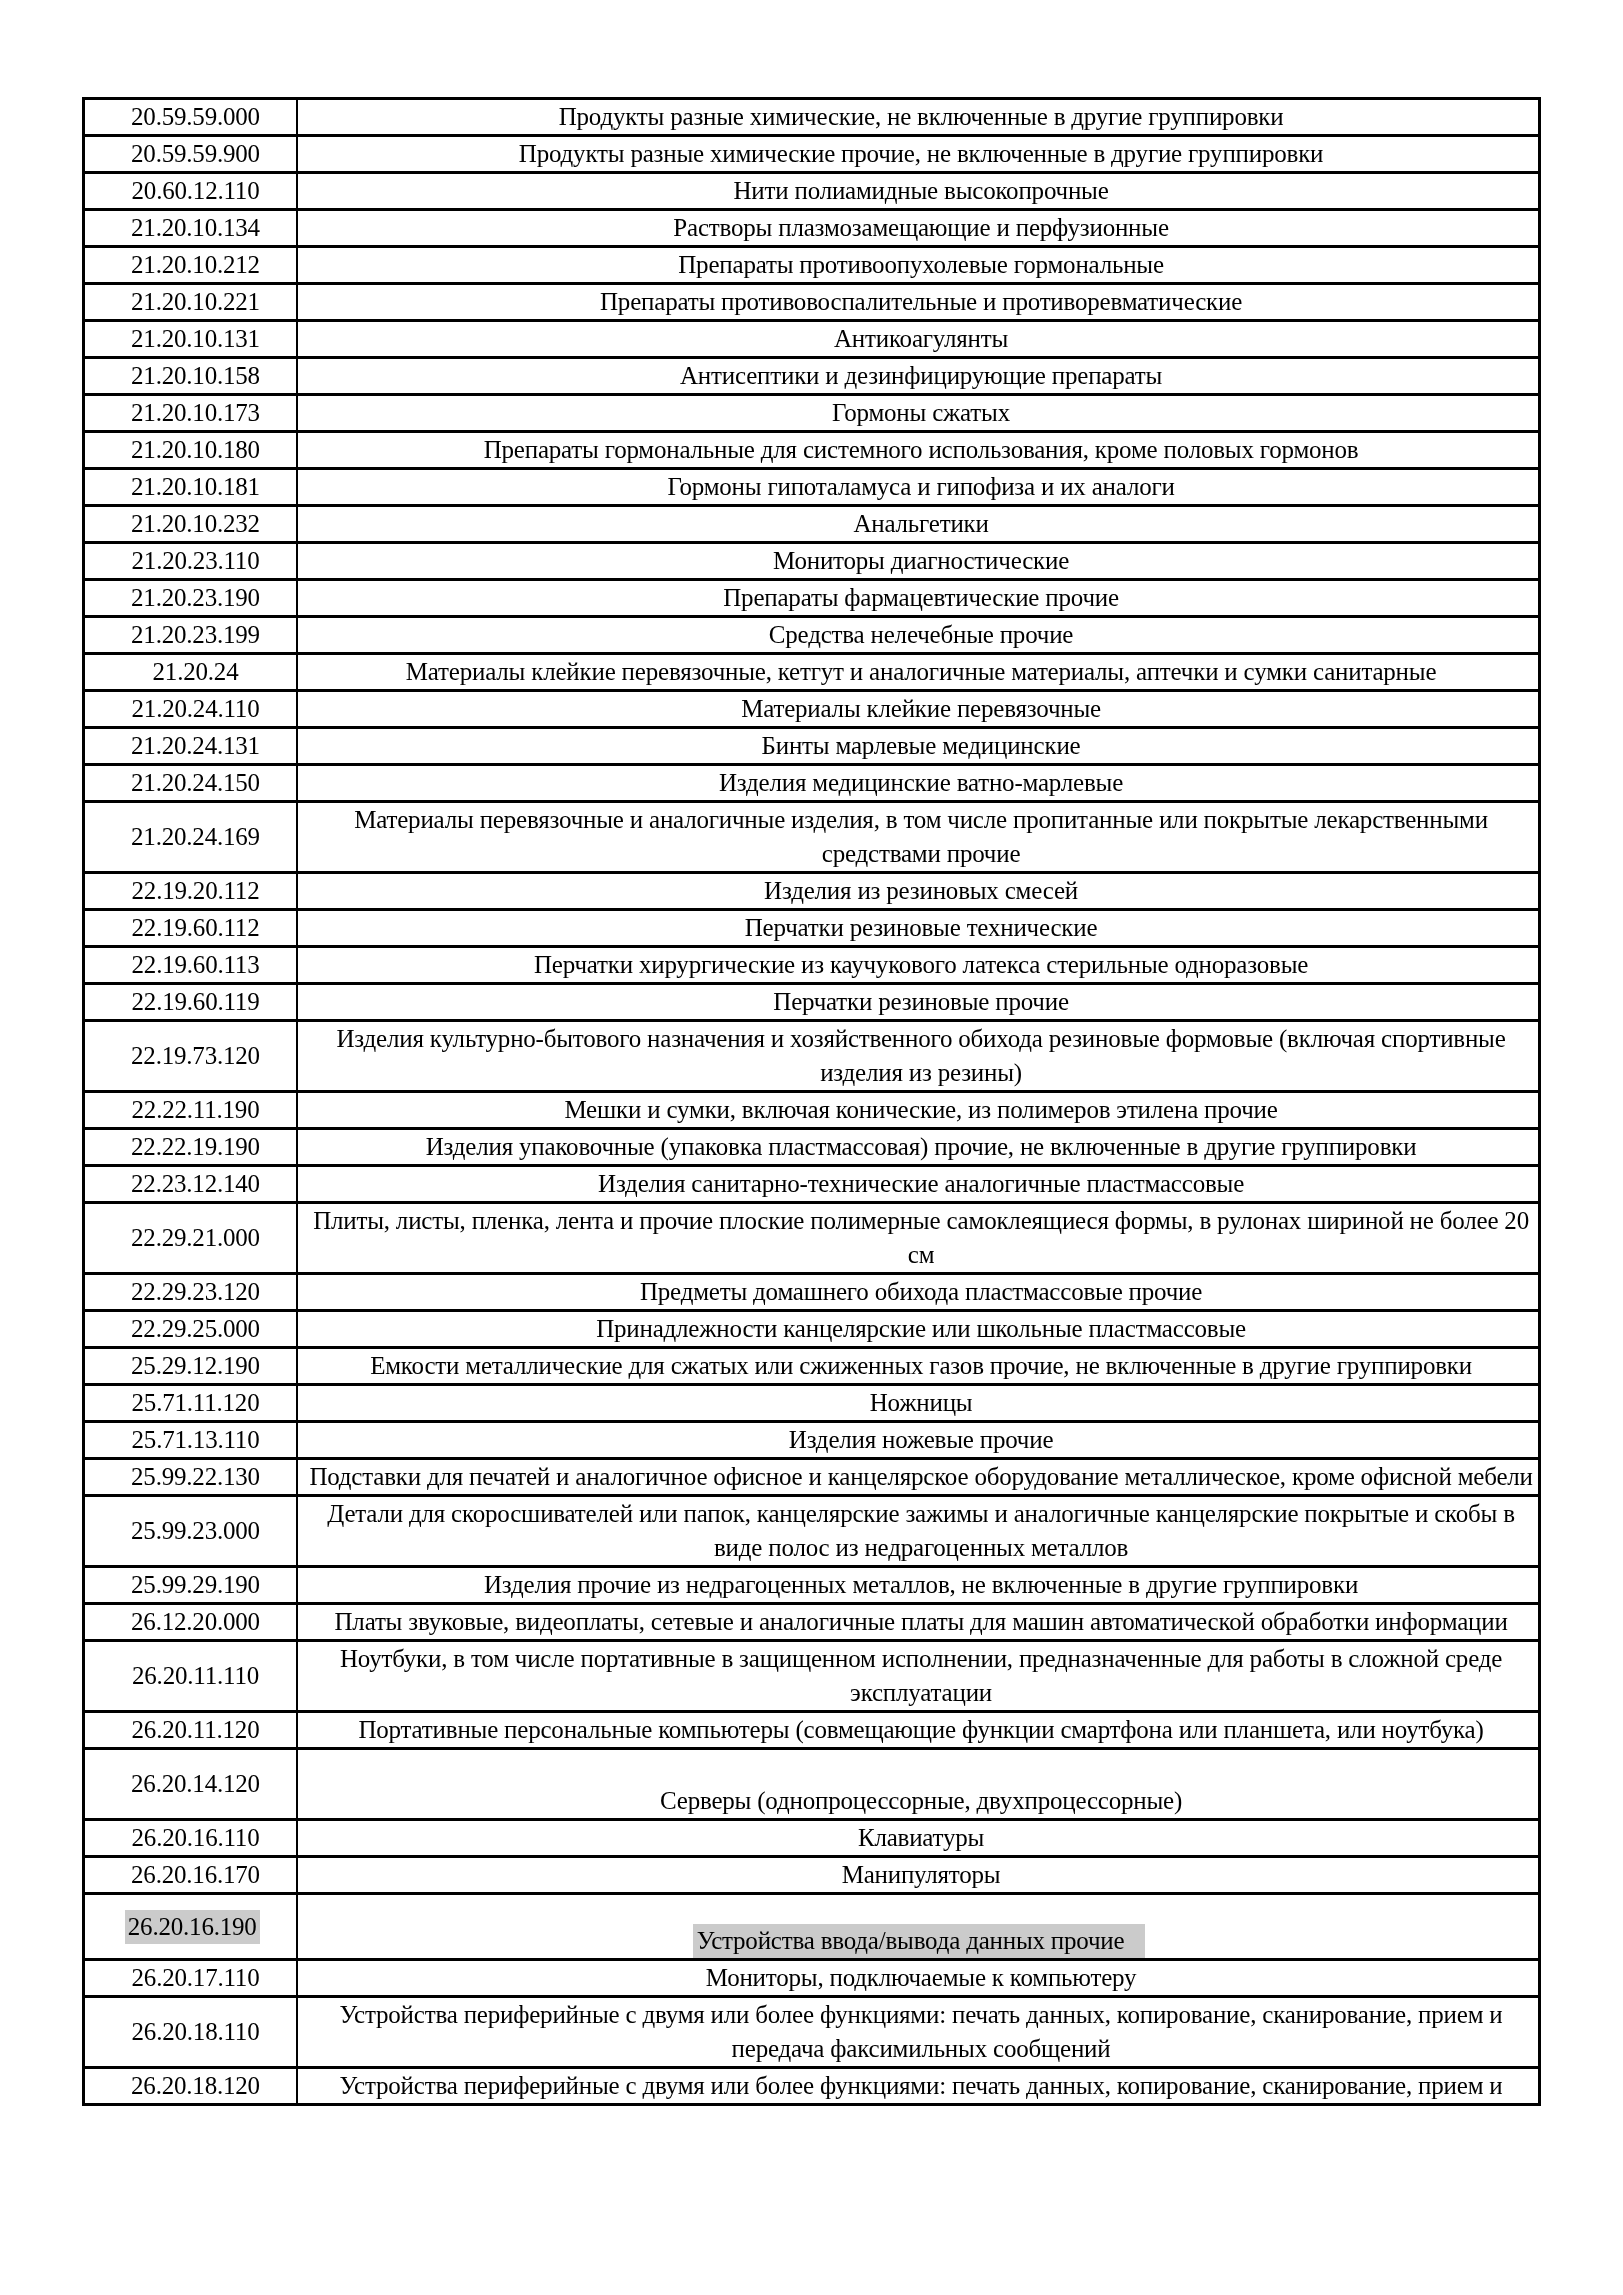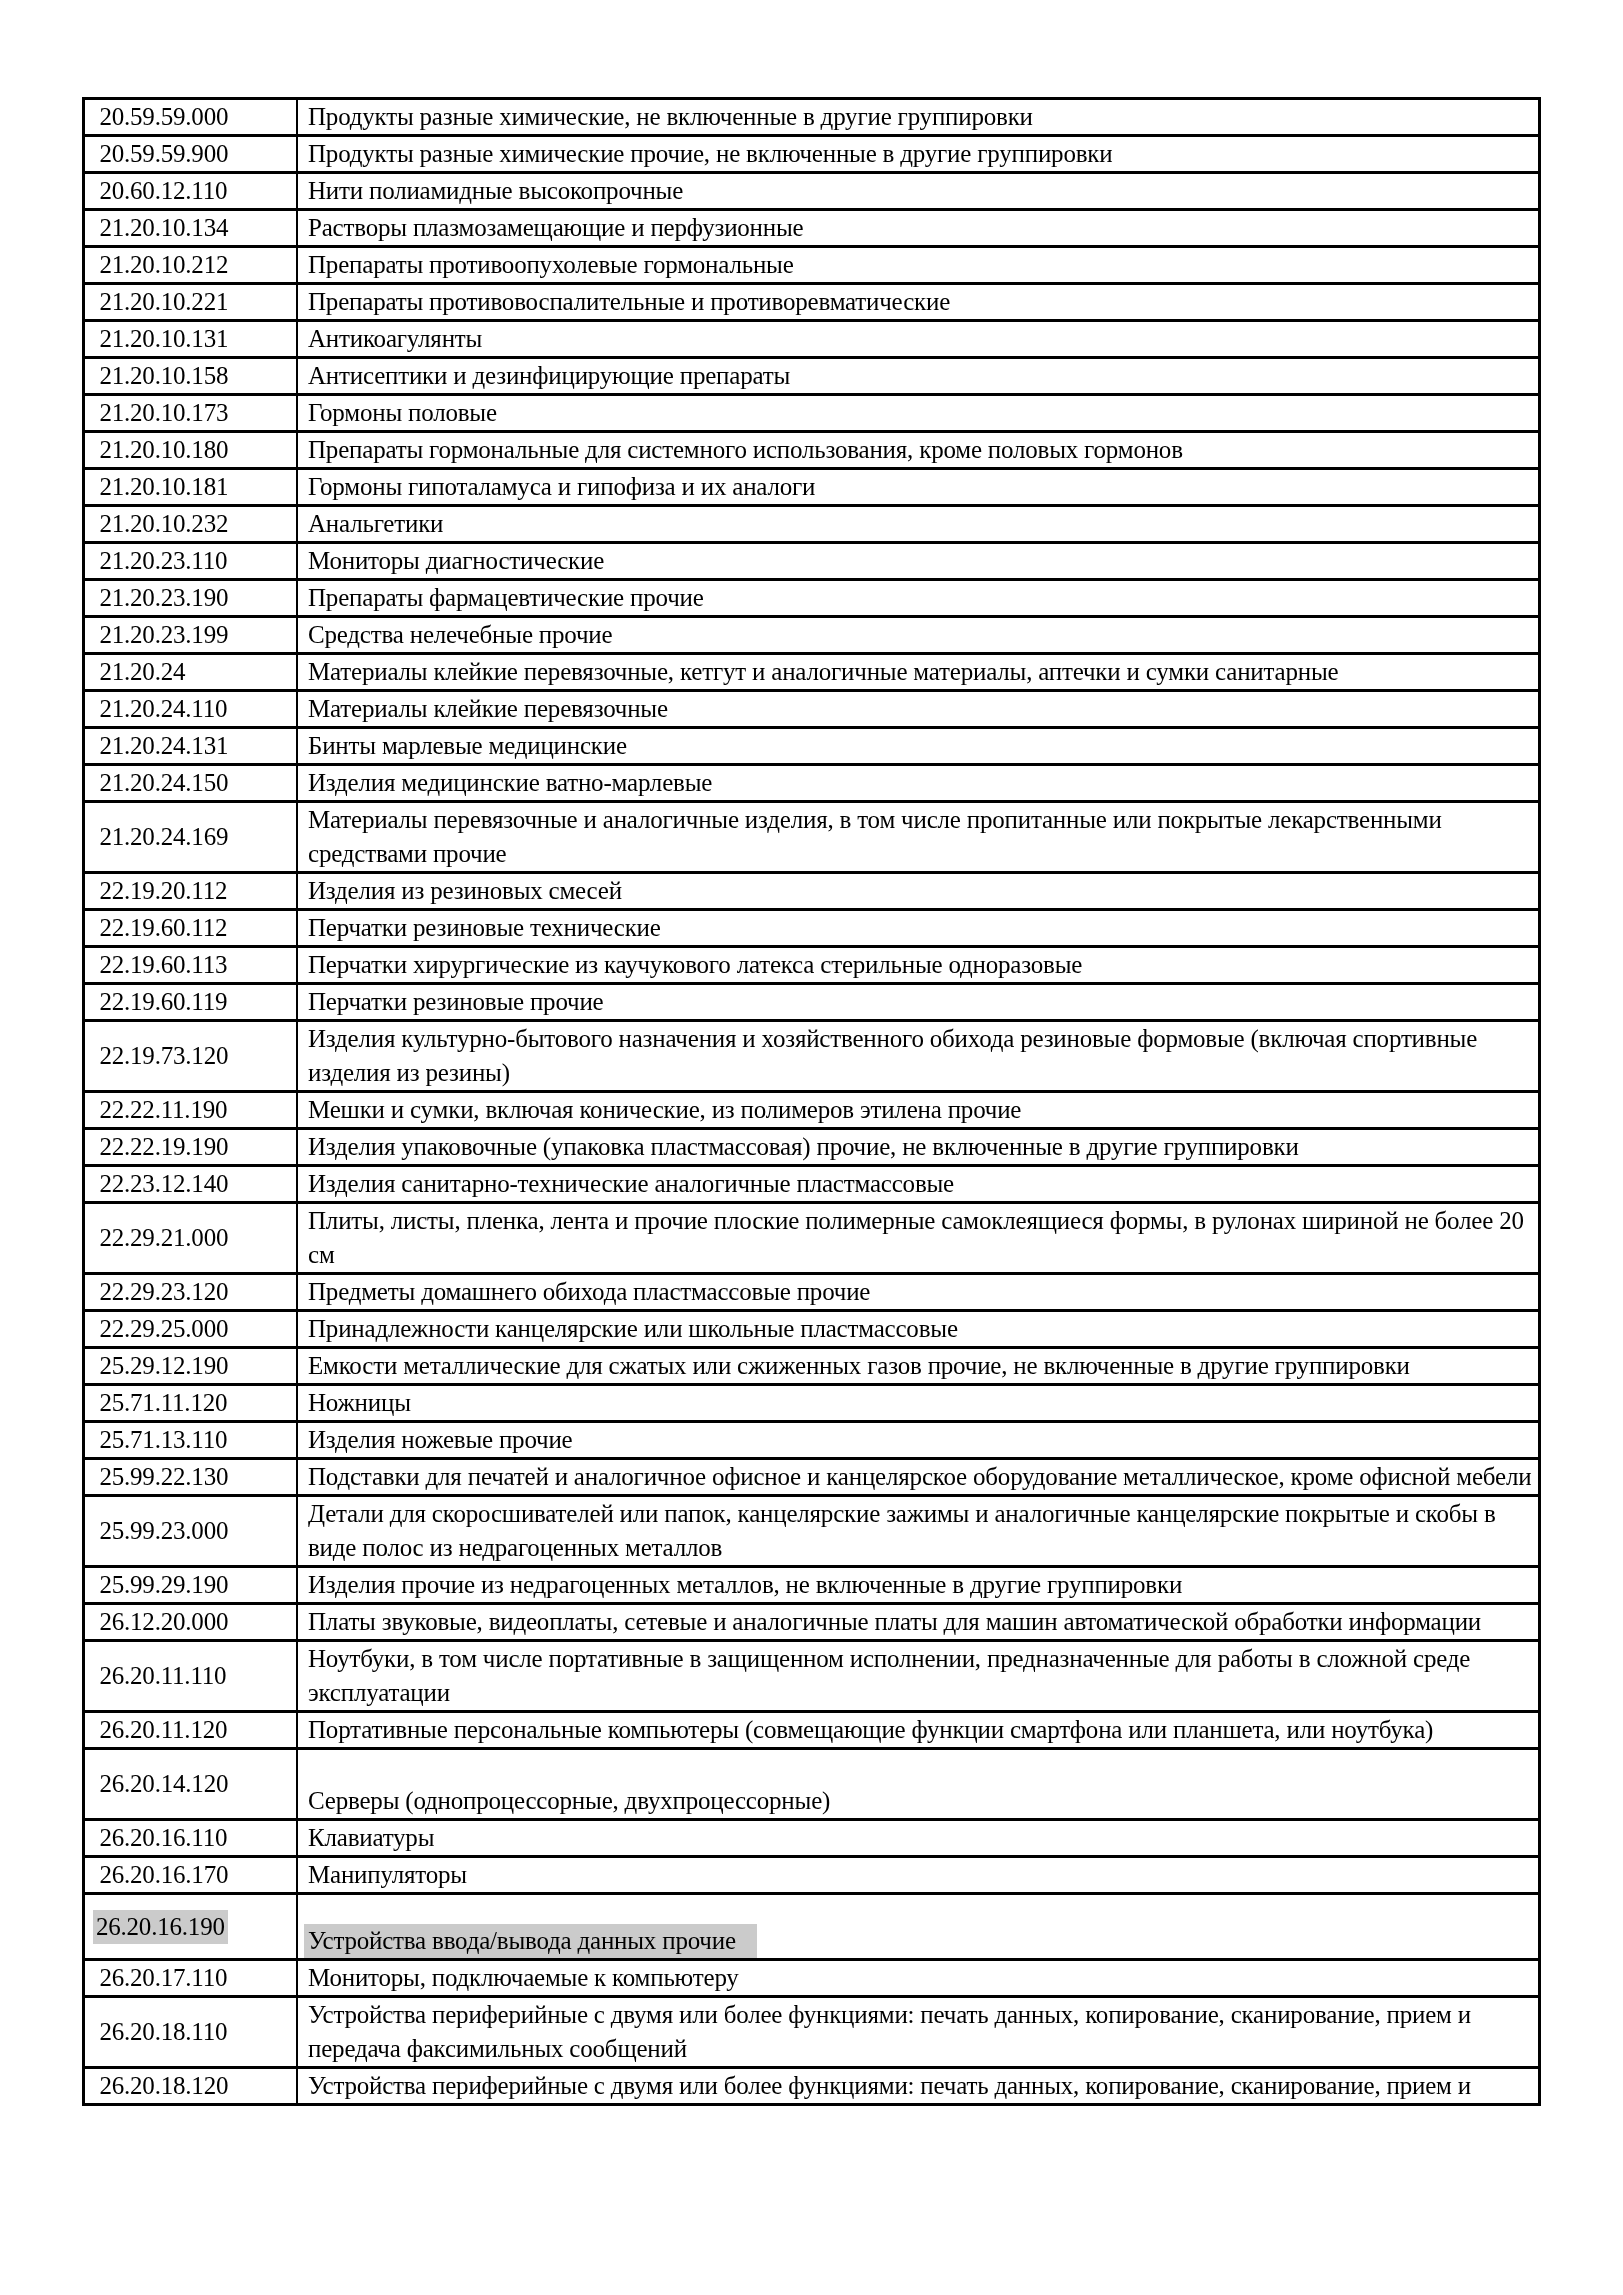--- a/index.html
+++ b/index.html
@@ -12,20 +12,21 @@
     height: 2295px;
     position: relative;
     font-family: "Liberation Serif", "DejaVu Serif", serif;
     color: #000;
   }
   .page {
     position: absolute;
     inset: 0;
     background: #ffffff;
     overflow: hidden;
+    text-align: center;
   }
   table.okpd {
     position: absolute;
     left: 82px;
     top: 97px;
     width: 1459px;
     border-collapse: collapse;
     table-layout: fixed;
     border: 3.3px solid #000;
   }
@@ -99,21 +100,21 @@
         <tr>
           <td class="code"><span>21.20.10.131</span></td>
           <td class="desc"><span>Антикоагулянты</span></td>
         </tr>
         <tr>
           <td class="code"><span>21.20.10.158</span></td>
           <td class="desc"><span>Антисептики и дезинфицирующие препараты</span></td>
         </tr>
         <tr>
           <td class="code"><span>21.20.10.173</span></td>
-          <td class="desc"><span>Гормоны половые</span></td>
+          <td class="desc"><span>Гормоны сжатых</span></td>
         </tr>
         <tr>
           <td class="code"><span>21.20.10.180</span></td>
           <td class="desc"><span>Препараты гормональные для системного использования, кроме половых гормонов</span></td>
         </tr>
         <tr>
           <td class="code"><span>21.20.10.181</span></td>
           <td class="desc"><span>Гормоны гипоталамуса и гипофиза и их аналоги</span></td>
         </tr>
         <tr>

